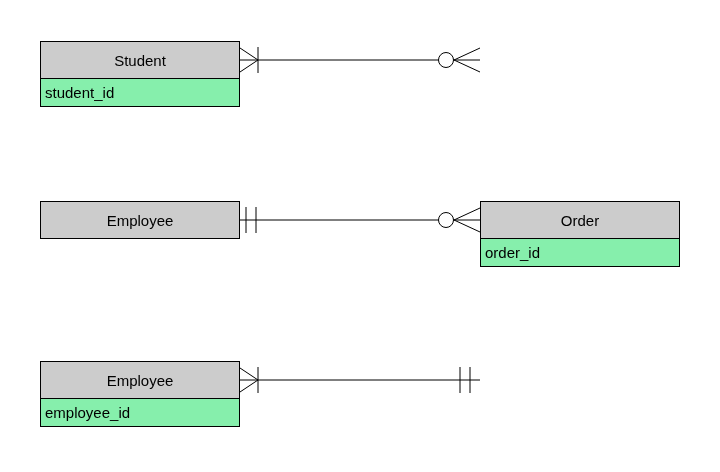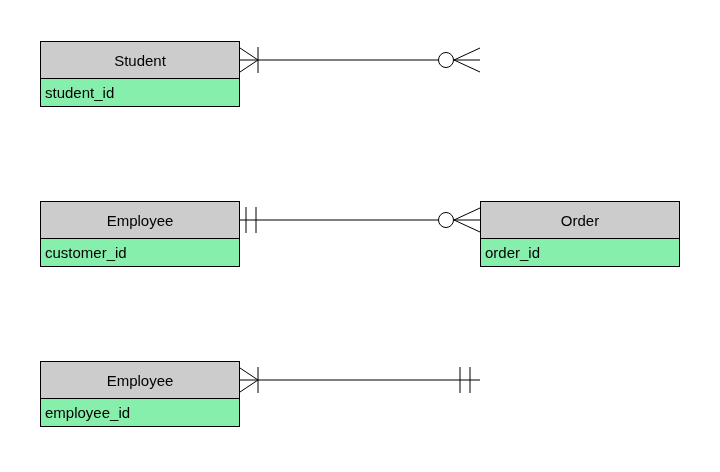--- a/index.html
+++ b/index.html
@@ -54,21 +54,20 @@
 
 <div class="canvas">
 
   <div class="entity" style="left:40px; top:41px">
     <div class="entity-header">Student</div>
     <div class="entity-body">student_id</div>
   </div>
 
   <div class="entity" style="left:40px; top:201px">
     <div class="entity-header">Employee</div>
-    <div class="entity-body">customer_id</div>
   </div>
   <div class="entity" style="left:480px; top:201px">
     <div class="entity-header">Order</div>
     <div class="entity-body">order_id</div>
   </div>
 
   <div class="entity" style="left:40px; top:361px">
     <div class="entity-header">Employee</div>
     <div class="entity-body">employee_id</div>
   </div>

